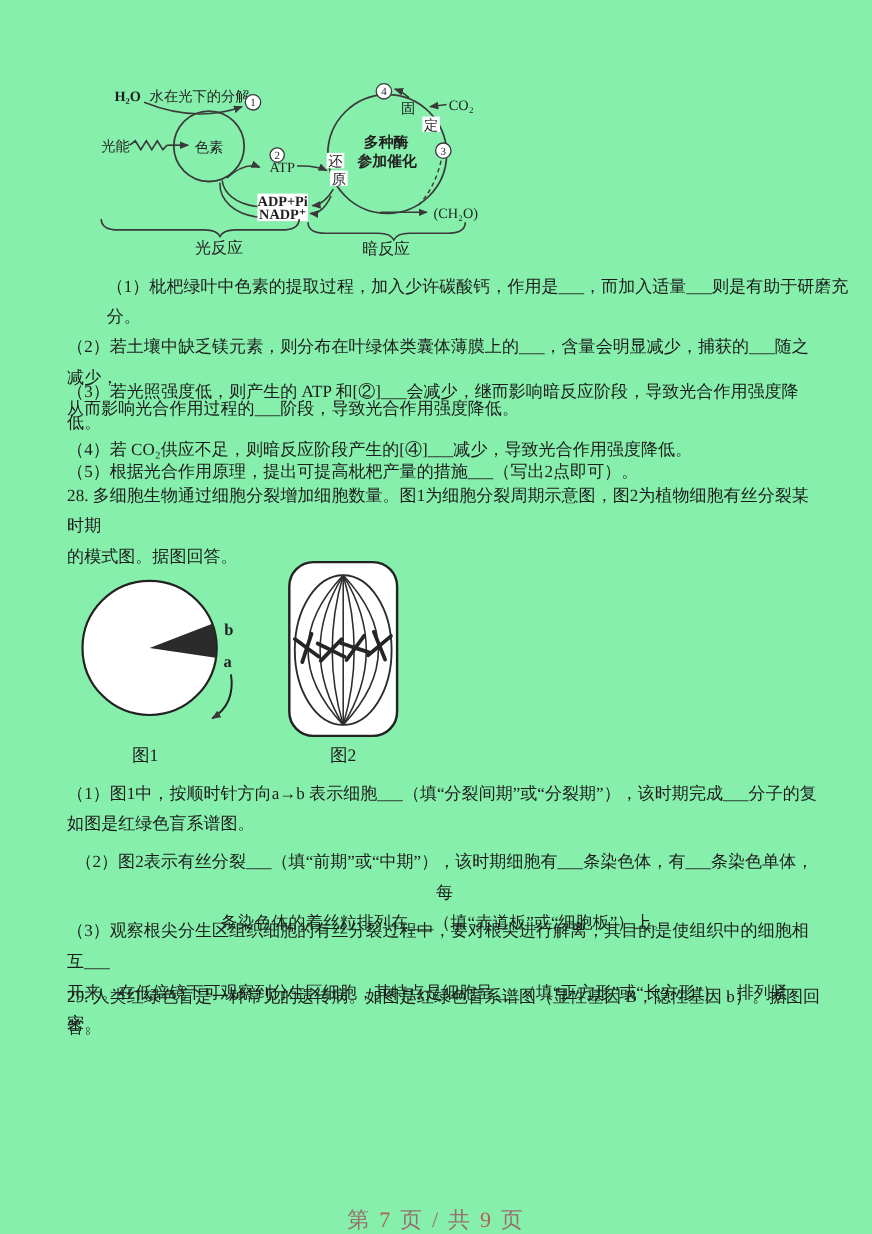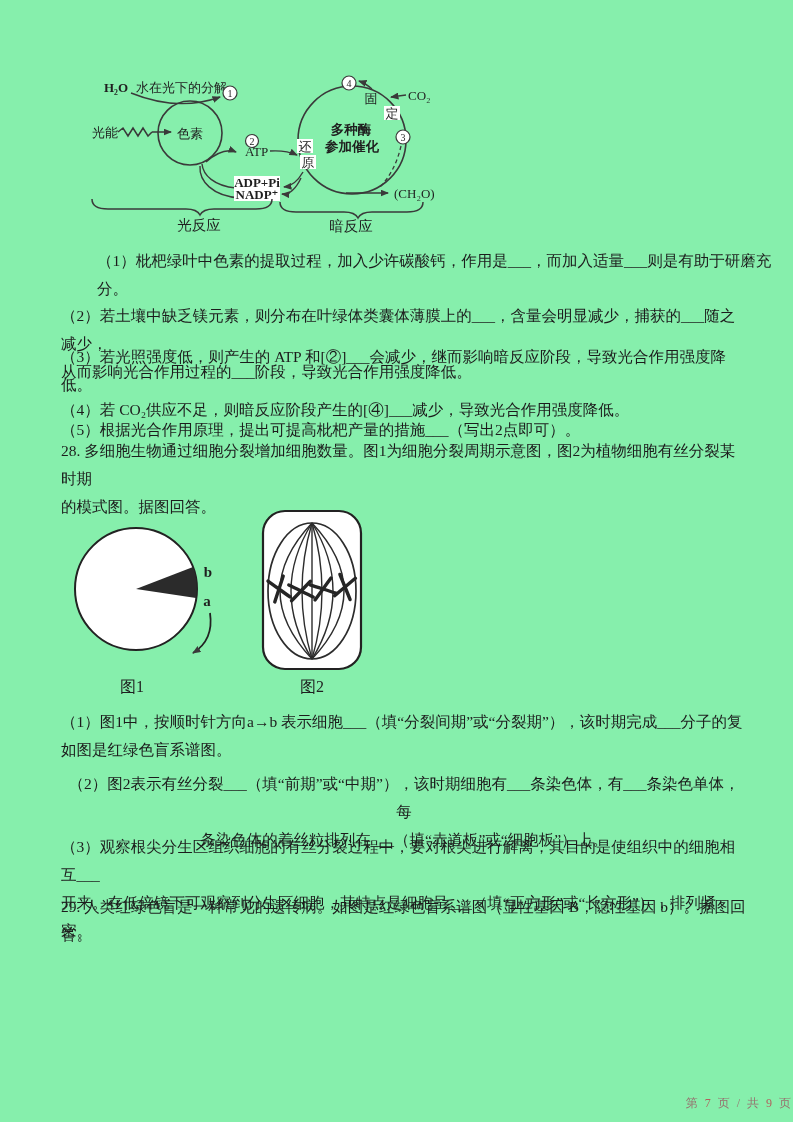--- a/index.html
+++ b/index.html
@@ -13,22 +13,22 @@
   svg text{fill:#1f1f1f;font-family:"Liberation Serif","DejaVu Serif",serif;}
   .cjk13{font-size:13px;}
   .cjk13b{font-size:13.5px;font-weight:bold;}
   .chem{font-size:13px;}
   .chemb{font-size:13px;font-weight:bold;}
   .badge{font-size:10px;}
   .cap{font-size:16px;}
   .braceLbl{font-size:14.5px;}
   .figlbl{font-size:15px;font-weight:bold;}
   .footer{
-    position:absolute;left:0;right:0;top:1095px;text-align:right;
-    font-size:12px;letter-spacing:2px;color:#96716f;
+    position:absolute;left:0;right:0;top:1095px;text-align:center;
+    font-size:20px;letter-spacing:2px;color:#96716f;
   }
   .footer .num{color:#b25f5c;}
 </style>
 </head>
 <body>
 
 <div class="sheet">
 
   <svg style="left:55px;top:52px;" width="445" height="195" viewBox="55 52 445 195">
     <defs>

